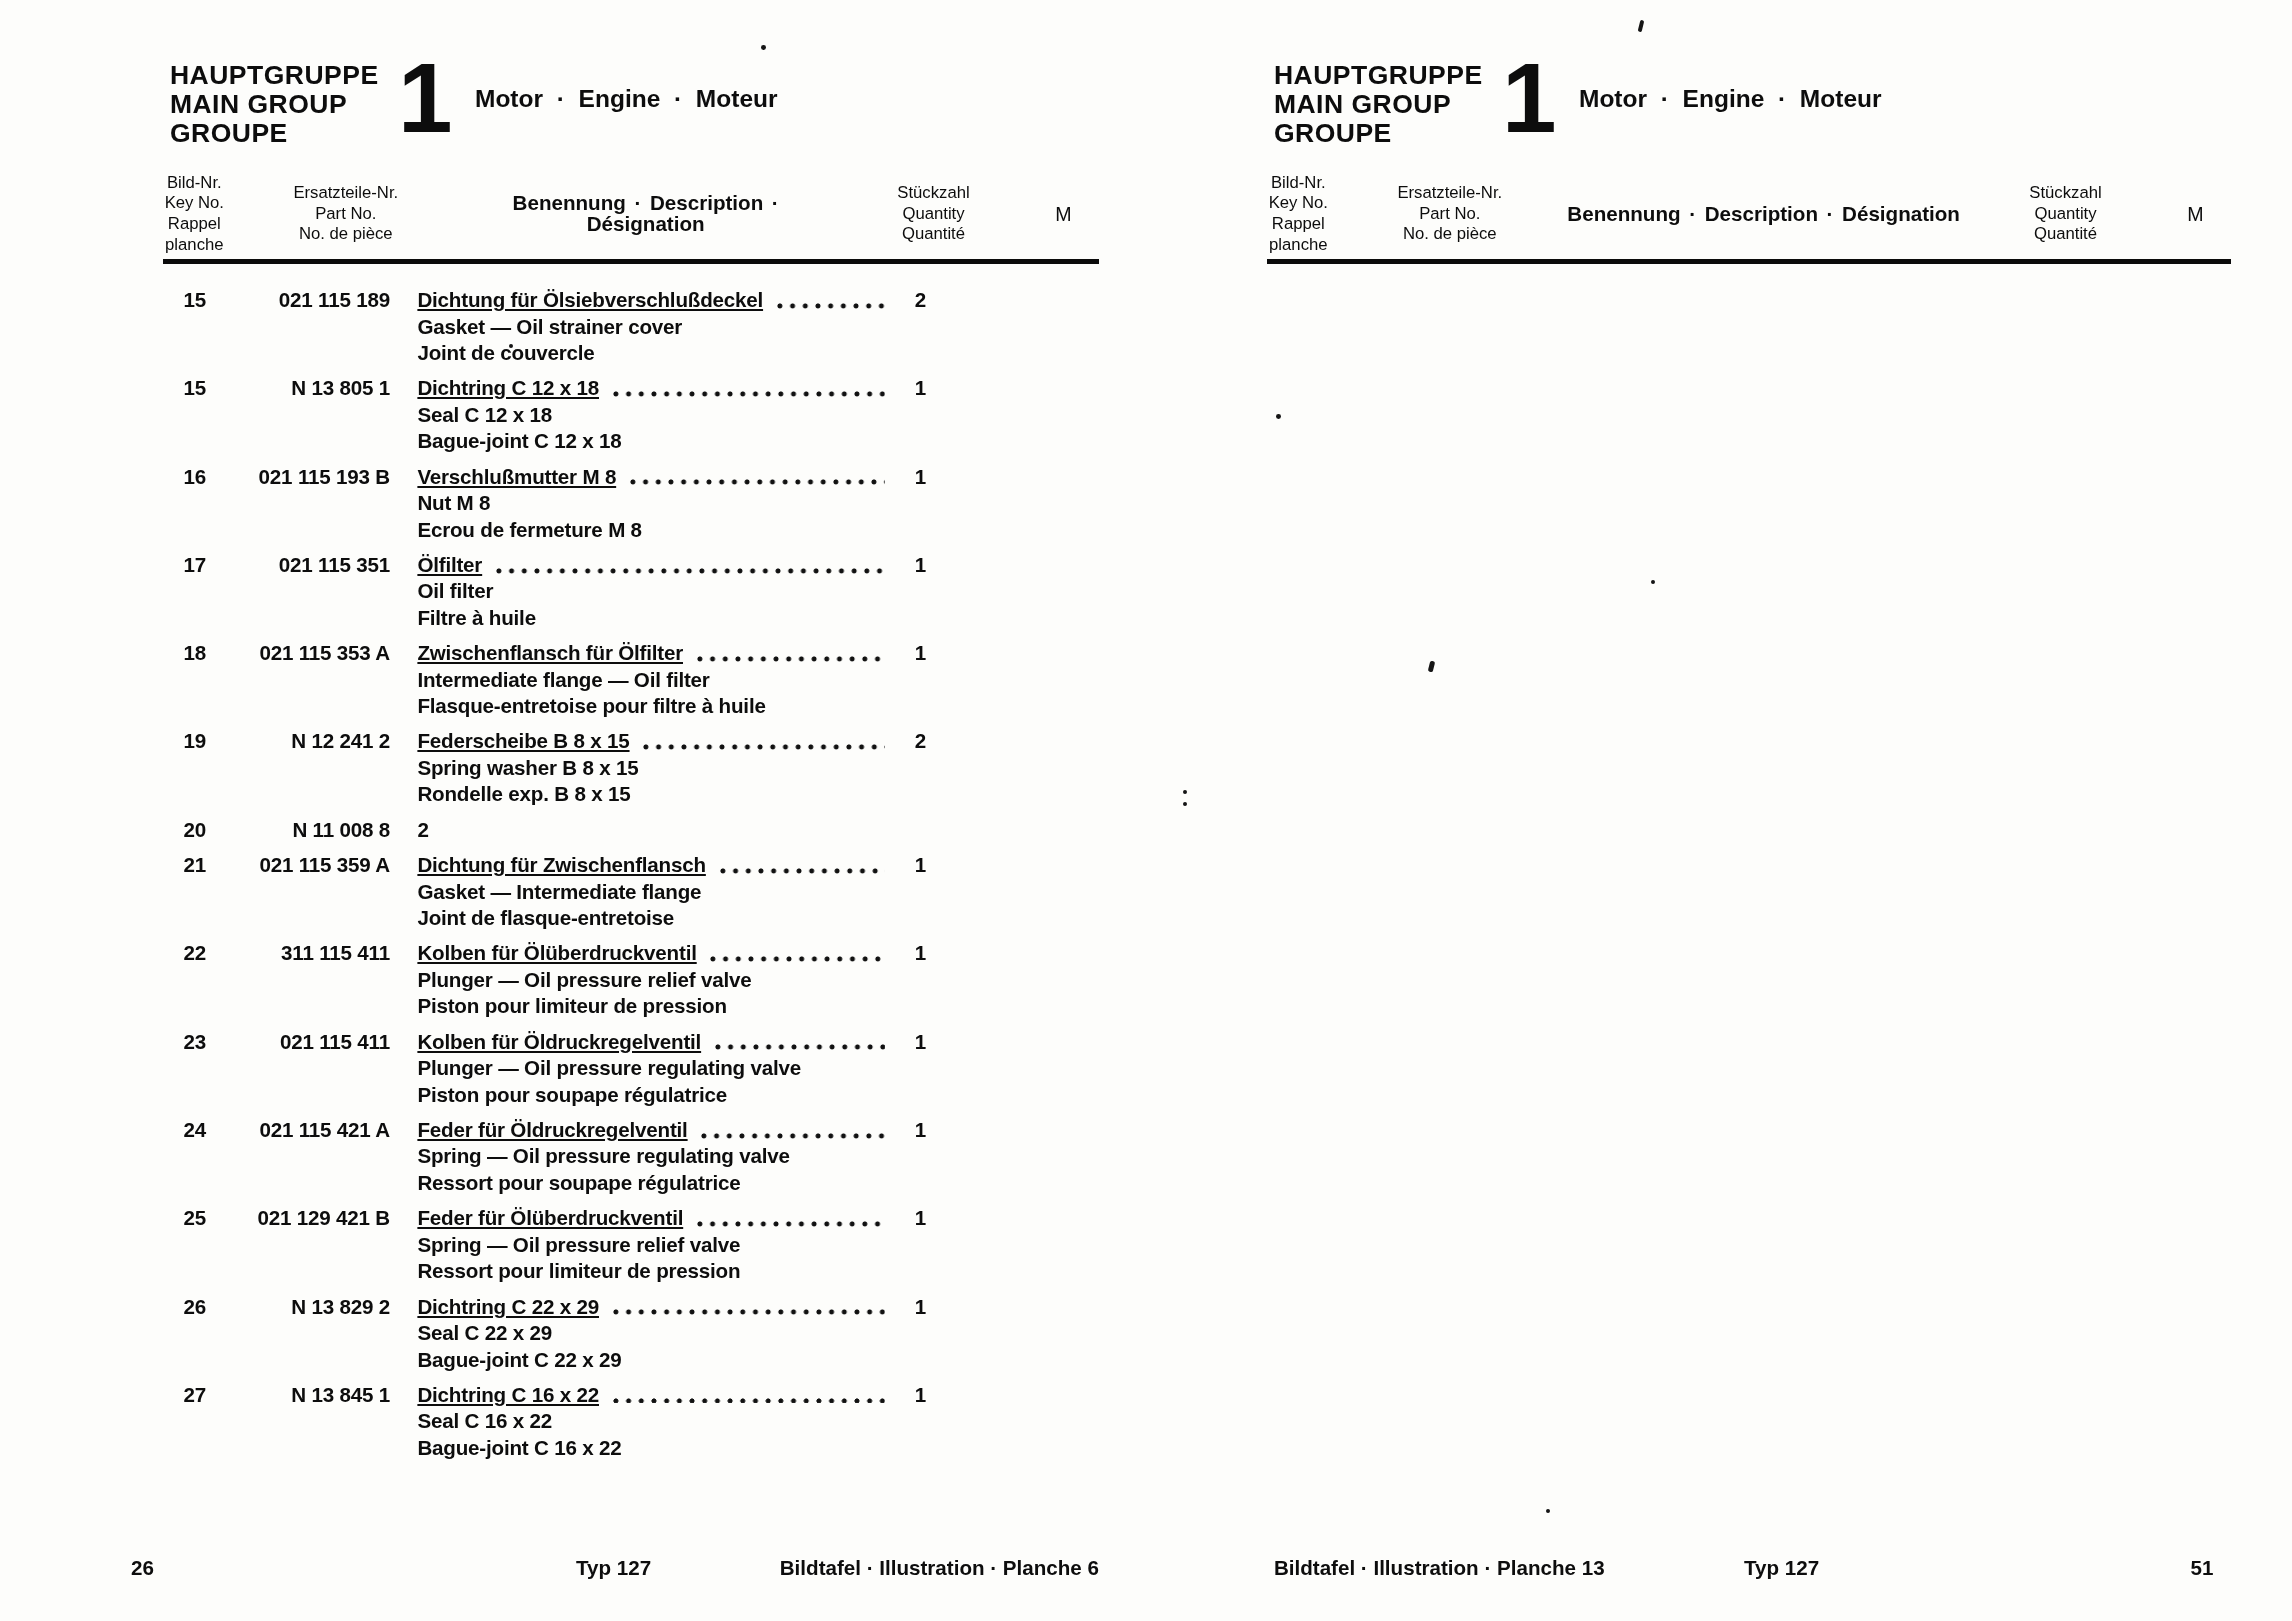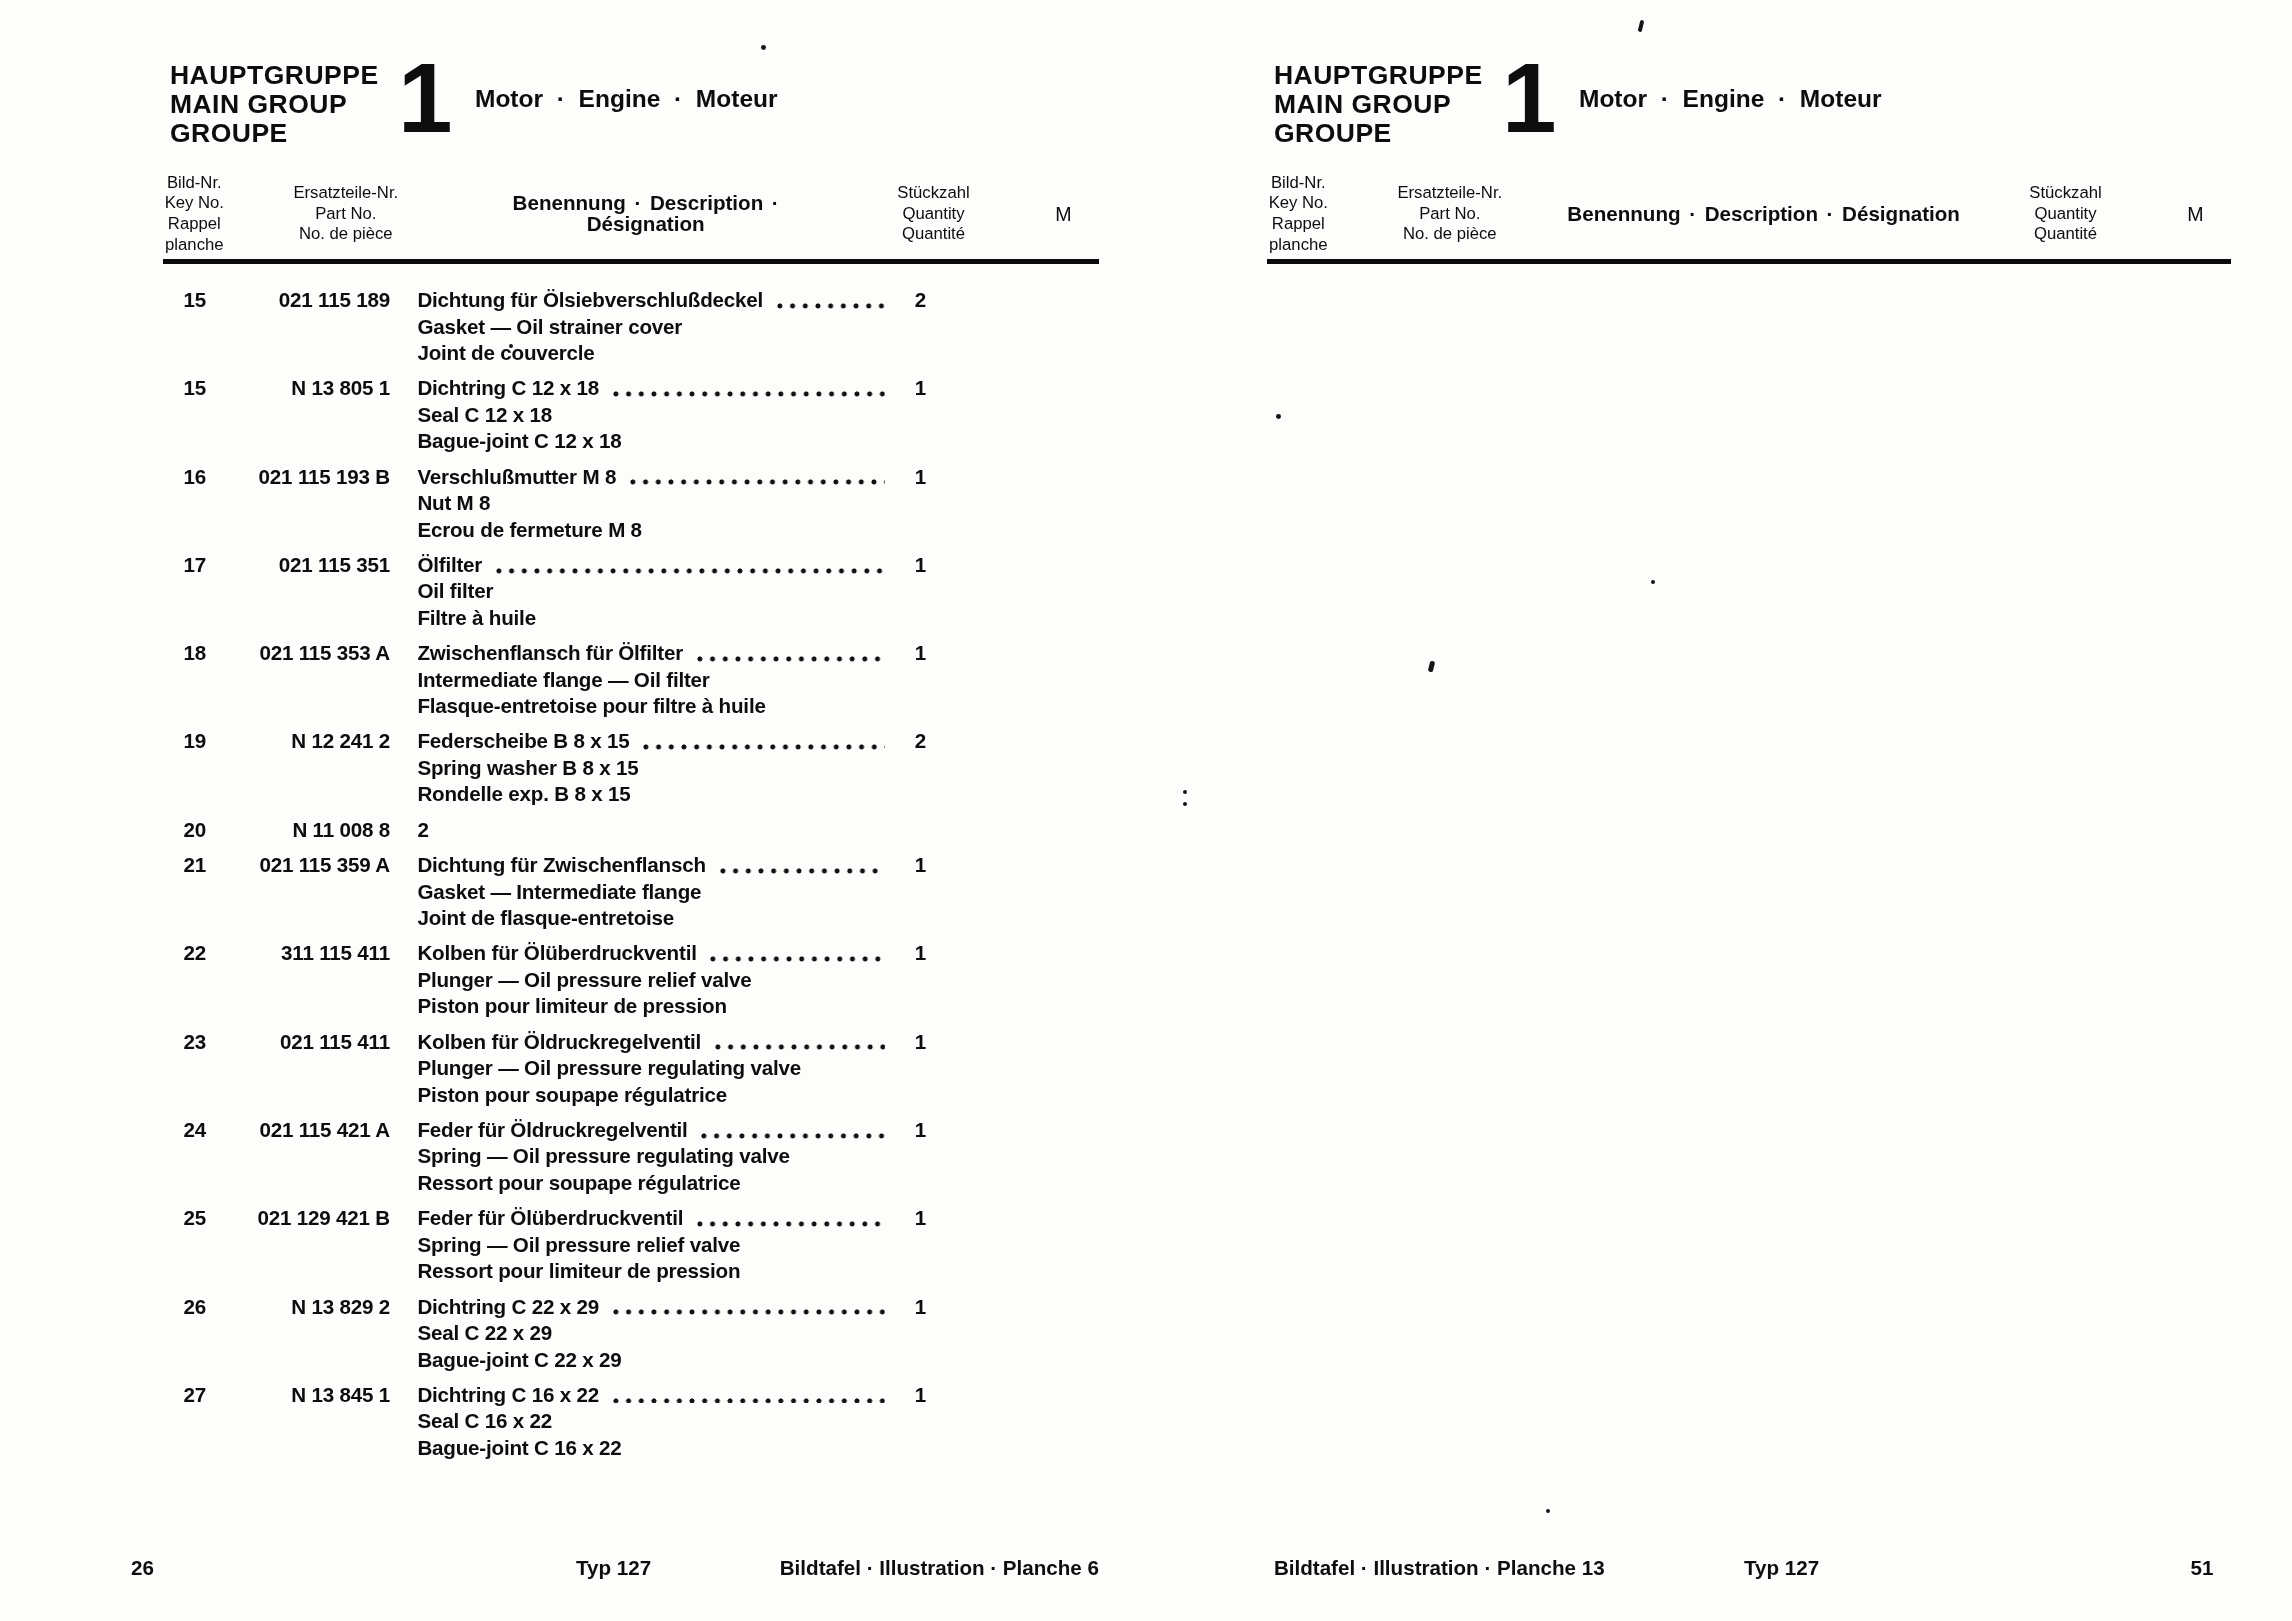--- a/index.html
+++ b/index.html
@@ -29,21 +29,21 @@
 
   .rule{position:absolute;top:259px;left:0;right:0;height:4.9px;background:#0b0b0b;}
 
   
   .rows{position:absolute;top:287px;left:0;right:0;}
   .prow{display:flex;align-items:flex-start;font-size:20.6px;font-weight:bold;line-height:26.5px;
         letter-spacing:-0.2px;margin-bottom:8.8px;}
   .c-key{width:43px;text-align:right;flex:none;}
   .c-part{width:150px;text-align:right;flex:none;white-space:nowrap;padding-left:34px;}
   .c-desc{margin-left:27.4px;width:470px;flex:none;}
-  .dline{display:flex;}
+  .dline{display:flex;text-decoration:underline;}
   .dtext{white-space:nowrap;}
   .leader{flex:1;align-self:flex-end;height:5.9px;margin:0 2px 4.9px 13.7px;
           background:radial-gradient(circle at 2.9px 2.9px,#111 2.2px,transparent 2.8px) repeat-x;
           background-size:12.7px 5.9px;}
   .c-qty{margin-left:27.4px;width:78px;flex:none;}
   .c-m{flex:1;}
 
   
   .pfooter{position:absolute;top:1556px;left:0;right:0;height:31px;font-size:20.6px;font-weight:bold;}
   .f-abs{position:absolute;white-space:nowrap;top:0;}

